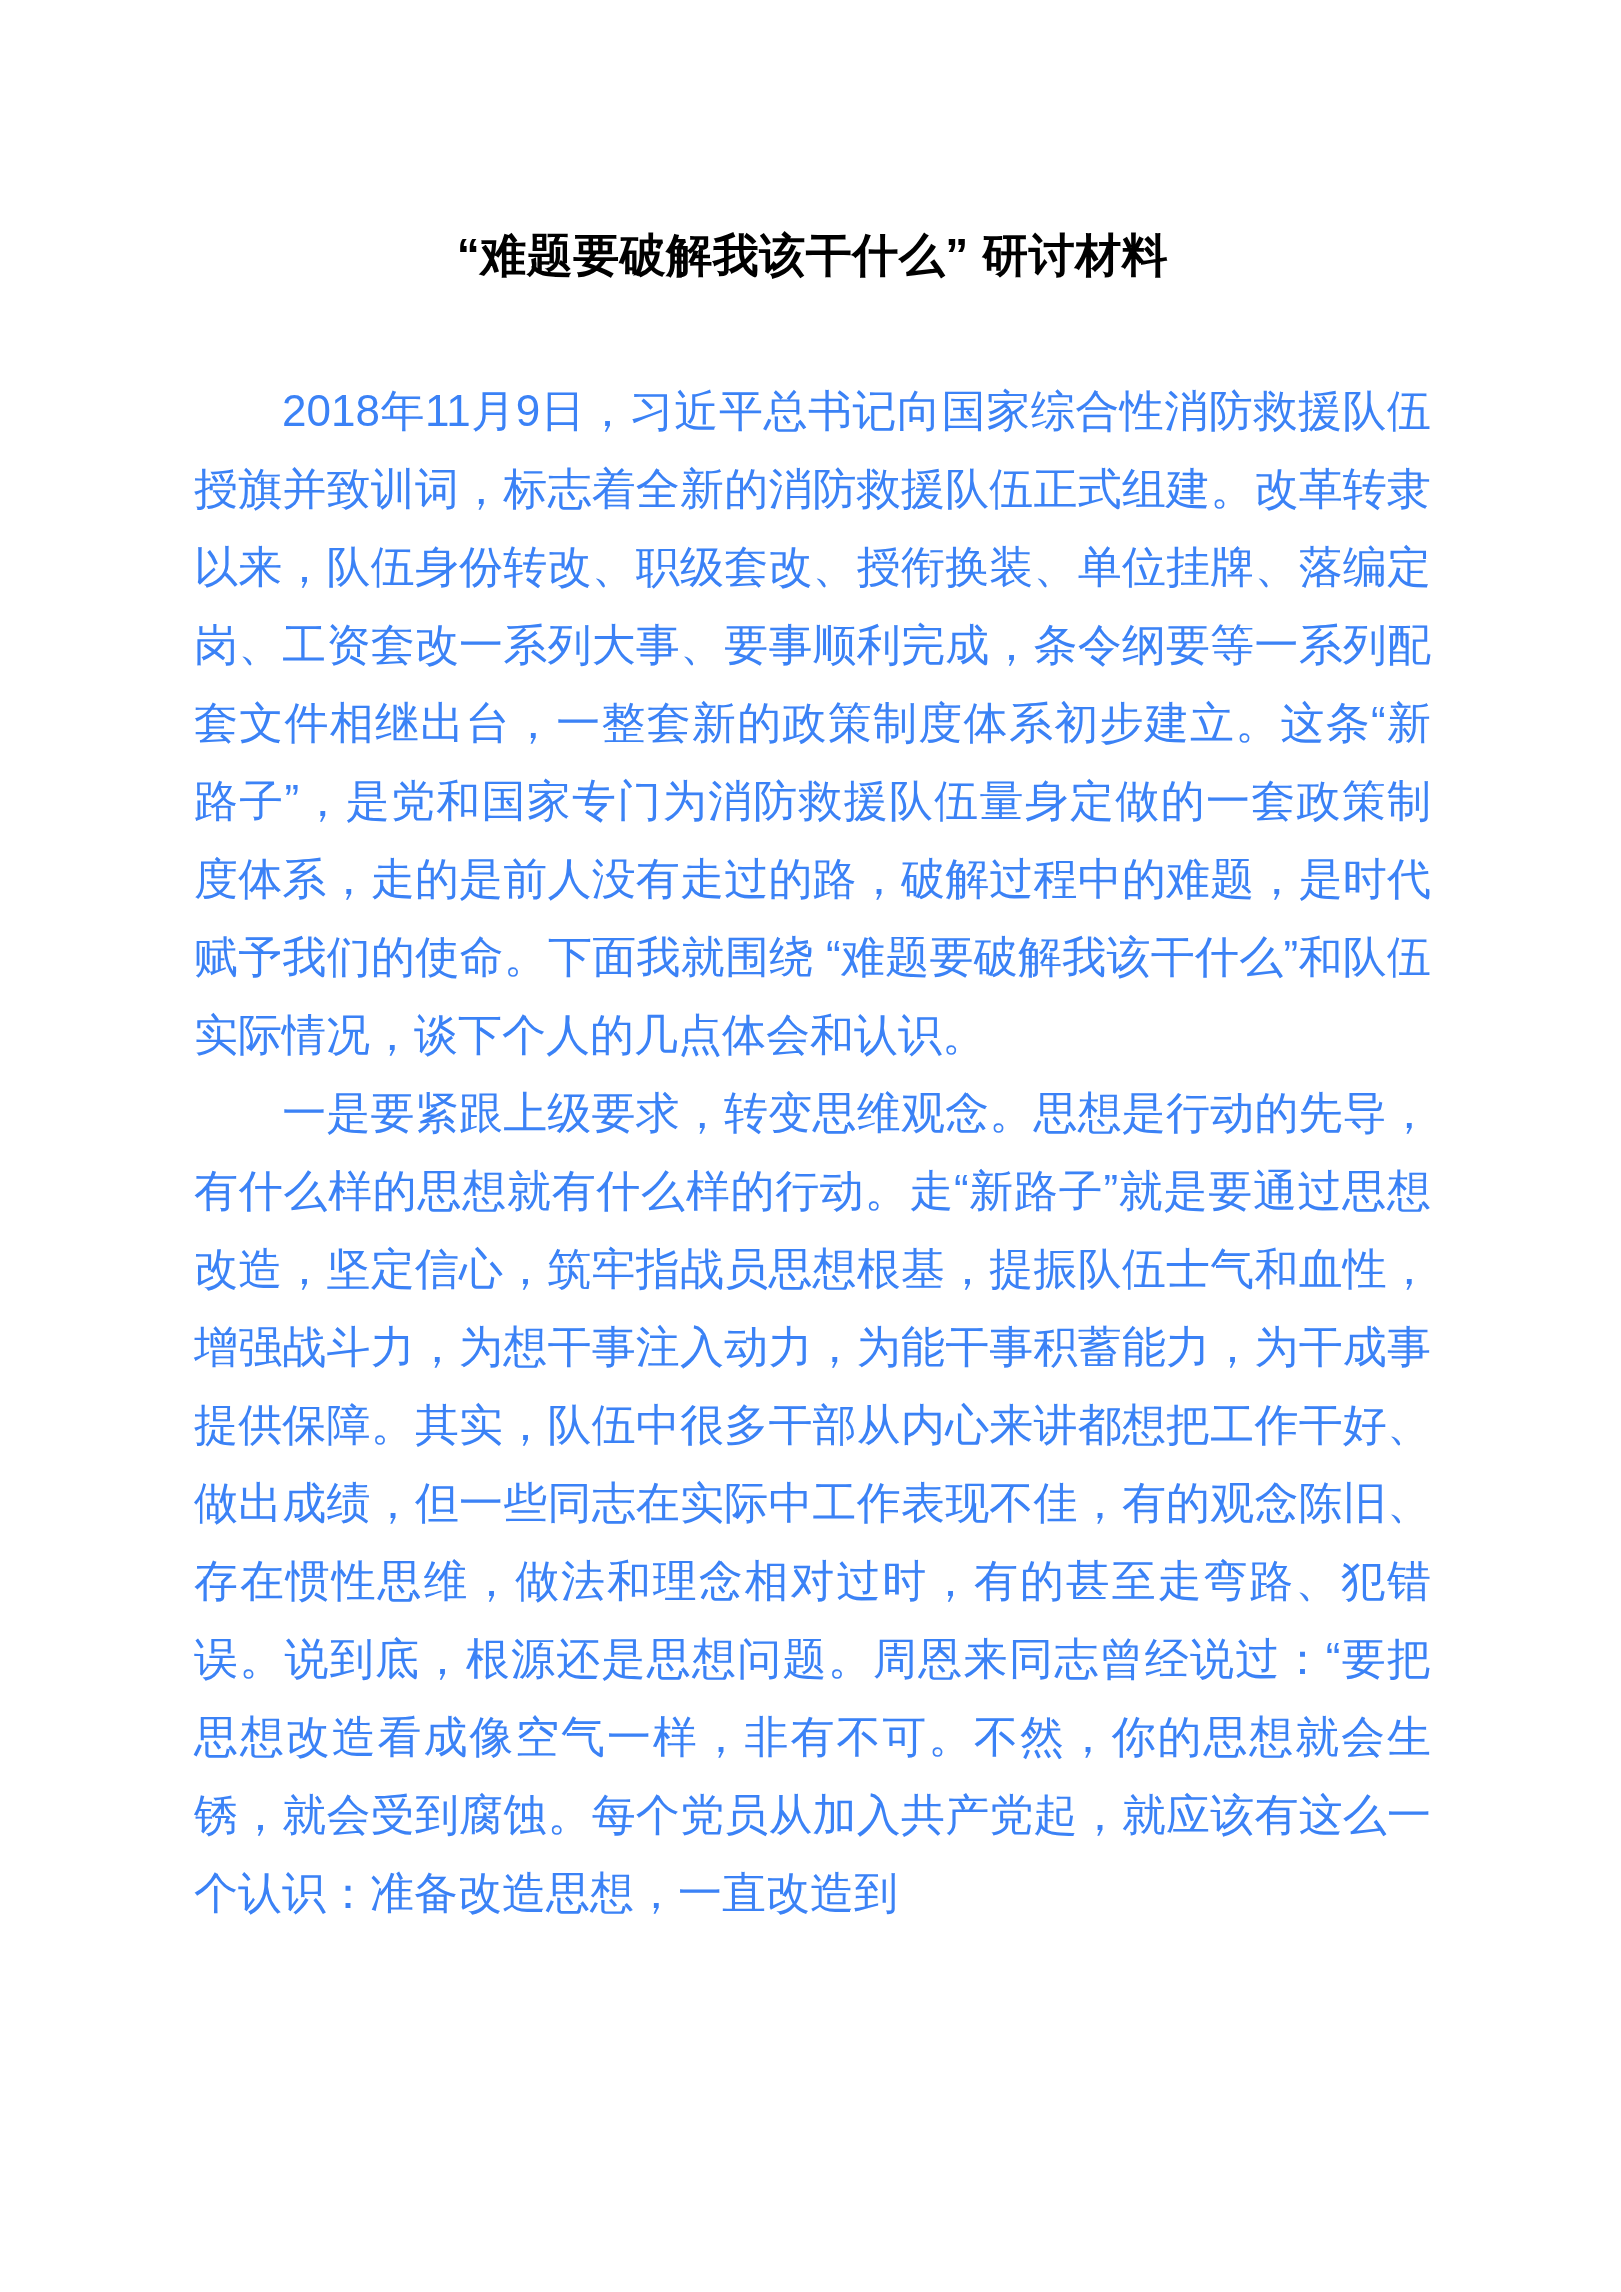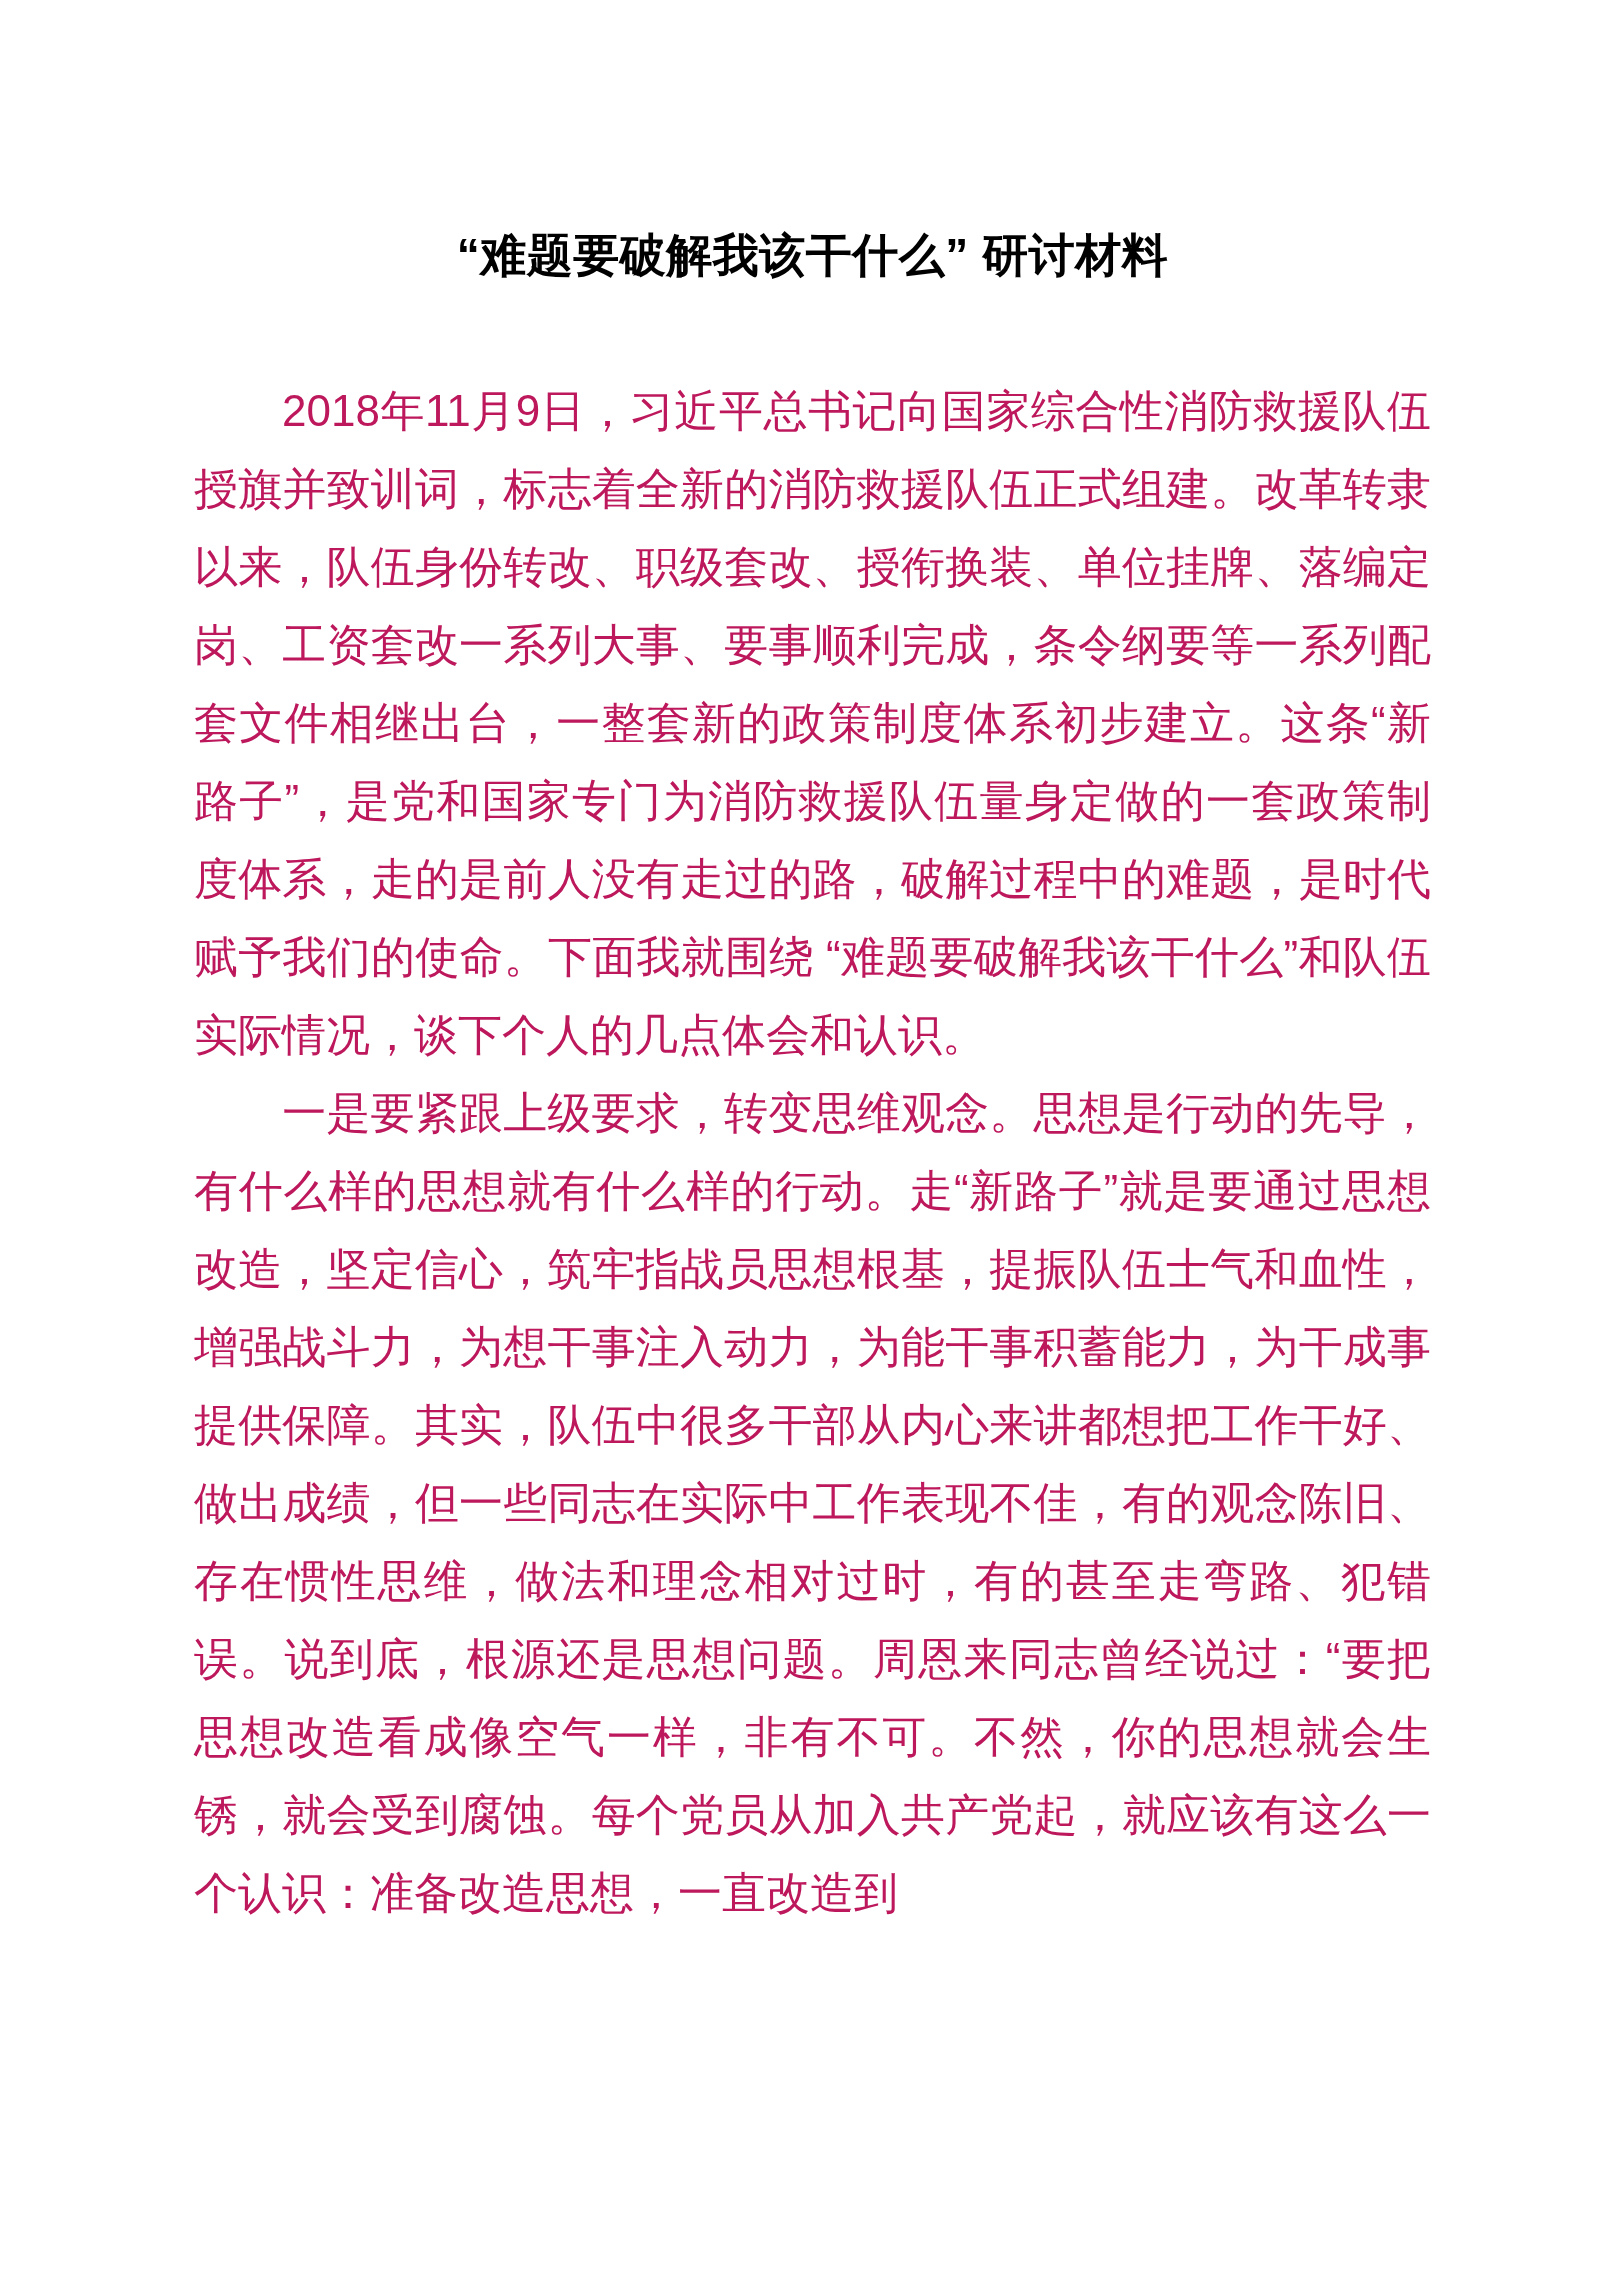--- a/index.html
+++ b/index.html
@@ -33,21 +33,21 @@
     letter-spacing: 0.5px;
     white-space: nowrap;
   }
   .body-block {
     margin-top: 94px;
   }
   .para {
     font-family: "Liberation Sans", "DejaVu Sans", sans-serif;
     font-size: 44px;
     line-height: 78px;
-    color: #be185d;
+    color: #3b82f6;
     text-align: justify;
     text-justify: inter-character;
     text-align-last: left;
     margin: 0;
     word-break: break-all;
     letter-spacing: 0px;
   }
   .para + .para {
     margin-top: 0px;
   }

